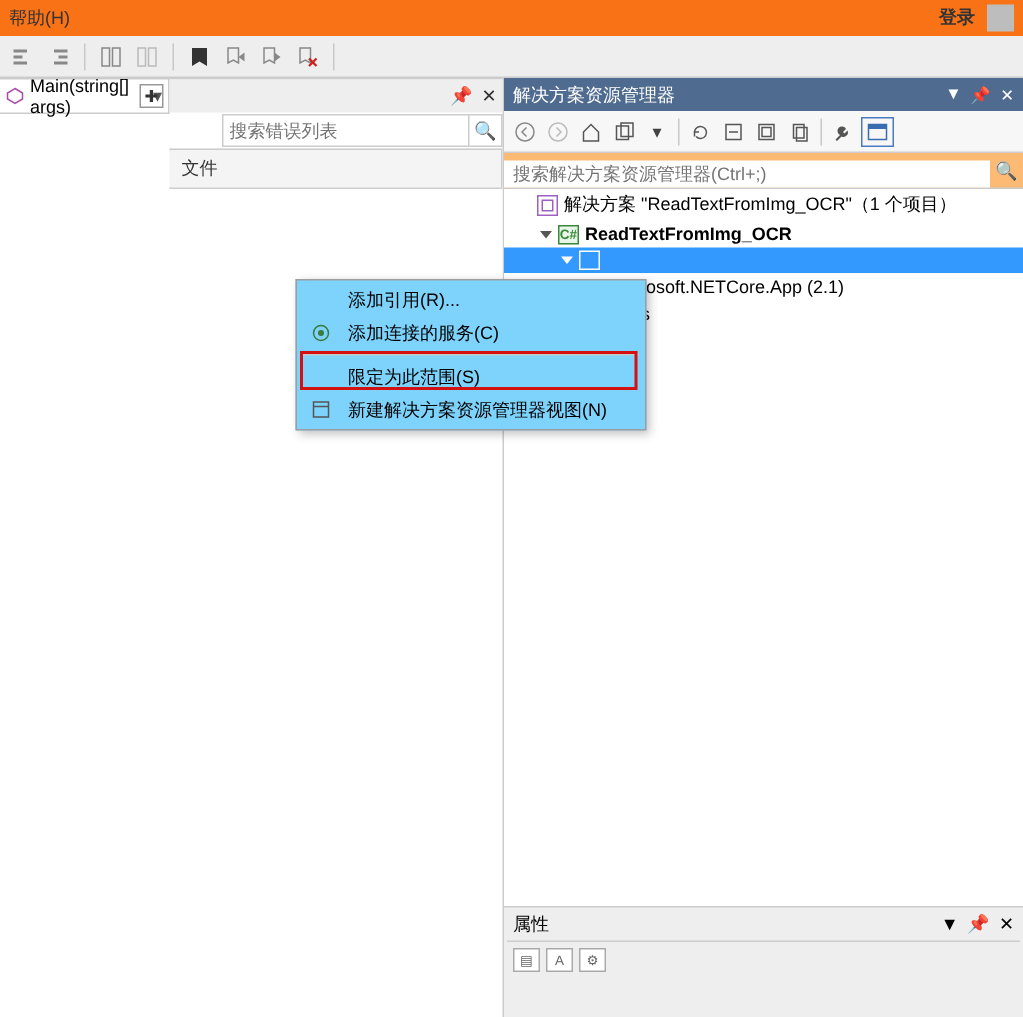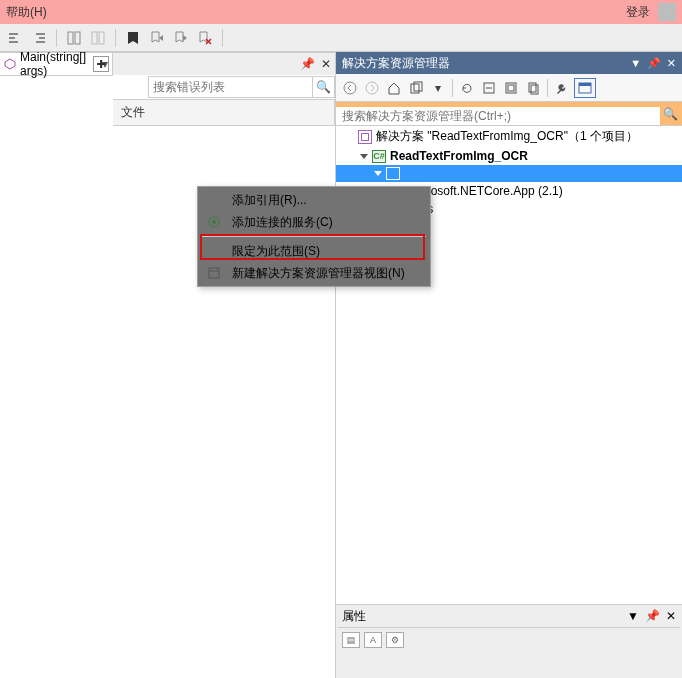--- a/index.html
+++ b/index.html
@@ -1,20 +1,20 @@
 <!DOCTYPE html>
 <html><head>
 <meta charset="utf-8">
 <style>
   * { box-sizing: border-box; margin: 0; padding: 0; font-family: "Microsoft YaHei", "Segoe UI", sans-serif; font-size: 12px; }
   body { width: 682px; height: 678px; background: #f5f5f5; overflow: hidden; position: relative; }
 
-  .top-bar { height: 24px; display: flex; align-items: center; justify-content: space-between; padding: 0 6px; background: #fca5a5; }
+  .top-bar { height: 24px; display: flex; align-items: center; justify-content: space-between; padding: 0 6px; background: #f97316; }
   .top-bar .left { color: #333; }
-  .top-bar .right { display: flex; align-items: center; gap: 8px; color: #333; }
+  .top-bar .right { display: flex; gap: 8px; color: #333; font-weight: bold; }
   .user-square { width: 18px; height: 18px; background: #bdbdbd; display:inline-block; }
 
   .toolbar { height: 28px; display: flex; align-items: center; gap: 6px; padding: 2px 6px; background: #eee; border-bottom: 1px solid #ccc; }
   .tb-icon { width: 18px; height: 18px; display: inline-flex; align-items: center; justify-content: center; color: #666; }
   .tb-sep { width:1px; height:18px; background:#c8c8c8; margin:0 2px;}
 
   .main-area { display:flex; height:calc(100% - 52px); }
   .left-pane { flex:1; display:flex; border-right:1px solid #ccc; background:#fff; min-width:0;}
   .code-bar { height:24px; border:1px solid #ccc; border-left:none; display:flex; align-items:center; padding:0 4px; gap:4px; background:#fff;}
   .code-bar .chip { color:#000; }
@@ -57,21 +57,21 @@
   .indent1{padding-left:24px;} .indent3{padding-left:82px;}
   .tree-row.bold .txt{font-weight:bold;}
   .rp-props { height:74px; border-top:1px solid #ccc; background:#eee;}
   .rp-props .hd{height:22px;display:flex;align-items:center;padding:0 6px;gap:6px;}
   .rp-props .hd .flex1{flex:1;}
   .rp-props .line{height:1px;background:#ccc;margin:0 2px;}
   .rp-props .tb{height:24px;display:flex;align-items:center;gap:4px;padding:2px 6px;}
   .small-btn{width:18px;height:16px;border:1px solid #aaa;background:#fff;display:inline-flex;align-items:center;justify-content:center;font-size:9px;color:#666;}
 
   
-  .ctx-menu{position:absolute;left:197px;top:186px;width:234px;background:#737373;border:1px solid #9e9e9e;box-shadow:2px 2px 6px rgba(0,0,0,.25);padding:2px;}
+  .ctx-menu{position:absolute;left:197px;top:186px;width:234px;background:#7dd3fc;border:1px solid #9e9e9e;box-shadow:2px 2px 6px rgba(0,0,0,.25);padding:2px;}
   .ctx-menu .mi{height:22px;display:flex;align-items:center;gap:8px;padding:0 6px 0 4px;color:#000;}
   .ctx-menu .mi .micon{width:20px;display:inline-flex;align-items:center;justify-content:center;color:#555;}
   .ctx-menu .sep{height:1px;background:#c8c8c8;margin:3px 2px;}
   .ctx-menu .mi .txt{flex:1;}
   .highlight-box{position:absolute;left:200px;top:234px;width:225px;height:26px;border:2px solid #d41111;pointer-events:none;}
 
   svg{display:block;}
 </style>
 </head>
 <body>

